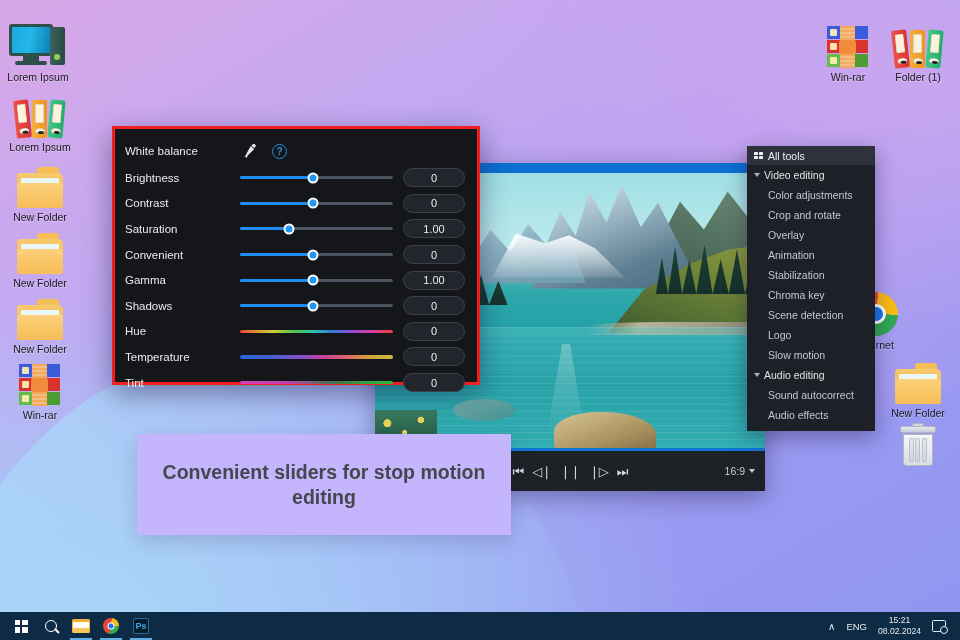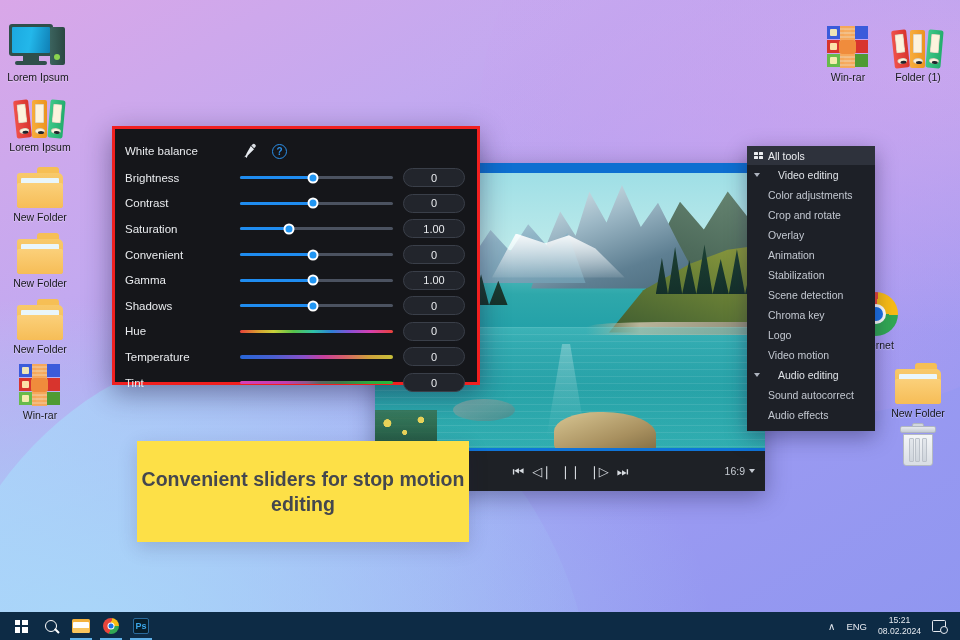--- a/index.html
+++ b/index.html
@@ -167,30 +167,30 @@
   .helpq{width:15px;height:15px;border-radius:50%;border:1.6px solid #2b8fe8;color:#2b8fe8;
     font-size:10px;display:flex;align-items:center;justify-content:center;margin-left:14px;cursor:pointer;font-weight:bold;}
 
   
   #tools{position:absolute;left:747px;top:146px;width:128px;
     background:#1d2027;box-shadow:0 6px 20px rgba(25,20,60,.4);padding-bottom:6px;}
   #tools .thead{height:19px;background:#2e323c;display:flex;align-items:center;gap:5px;
     padding:0 7px;color:#eceef1;font-size:10.5px;cursor:pointer;}
   .dotgrid{width:9px;height:7px;display:grid;grid-template-columns:1fr 1fr;gap:1.5px;}
   .dotgrid i{background:#eceef1;border-radius:.5px;}
-  #tools .grp{display:flex;align-items:center;gap:18px;padding:4px 7px;color:#dfe2e7;
+  #tools .grp{display:flex;align-items:center;gap:4px;padding:4px 7px;color:#dfe2e7;
     font-size:10.5px;cursor:pointer;}
   .caret{width:0;height:0;border-left:3.5px solid transparent;border-right:3.5px solid transparent;
     border-top:4.5px solid #aeb4bf;}
   #tools .item{padding:4px 7px 4px 21px;color:#c3c8d1;font-size:10.5px;cursor:pointer;}
 
   
-  #caption{position:absolute;left:137px;top:434px;width:332px;height:101px;background:#fde047;
+  #caption{position:absolute;left:137px;top:434px;width:374px;height:101px;background:#c4b5fd;
     display:flex;align-items:center;justify-content:center;text-align:center;
-    box-shadow:0 6px 18px rgba(40,30,80,.18);margin-top:7px;}
+    box-shadow:0 6px 18px rgba(40,30,80,.18);}
   #caption span{font-size:19.5px;font-weight:bold;color:#44474e;line-height:1.25;}
 
   
   #taskbar{position:absolute;left:0;bottom:0;width:960px;height:28px;background:#0d2b45;
     display:flex;align-items:center;padding:0 6px;}
   #taskbar .tb{width:30px;height:28px;display:flex;align-items:center;justify-content:center;cursor:pointer;position:relative;}
   .winlogo{width:13px;height:13px;display:grid;grid-template-columns:1fr 1fr;grid-template-rows:1fr 1fr;gap:1.5px;}
   .winlogo i{background:#fff;}
   .magn{width:12px;height:12px;border:1.6px solid #fff;border-radius:50%;position:relative;}
   .magn:after{content:"";position:absolute;left:8px;top:9px;width:6px;height:1.6px;background:#fff;transform:rotate(45deg);}
@@ -563,24 +563,24 @@
   <div id="tools-body">
       <div class="grp">
         <span class="caret"></span>
         <span>Video editing</span>
       </div>
       <div class="item">Color adjustments</div>
       <div class="item">Crop and rotate</div>
       <div class="item">Overlay</div>
       <div class="item">Animation</div>
       <div class="item">Stabilization</div>
+      <div class="item">Chroma key</div>
       <div class="item">Scene detection</div>
-      <div class="item">Chroma key</div>
       <div class="item">Logo</div>
-      <div class="item">Video motion</div>
+      <div class="item">Slow motion</div>
       <div class="grp">
         <span class="caret"></span>
         <span>Audio editing</span>
       </div>
       <div class="item">Sound autocorrect</div>
       <div class="item">Audio effects</div>
     </div>
 </div>
 
 <div id="caption">

